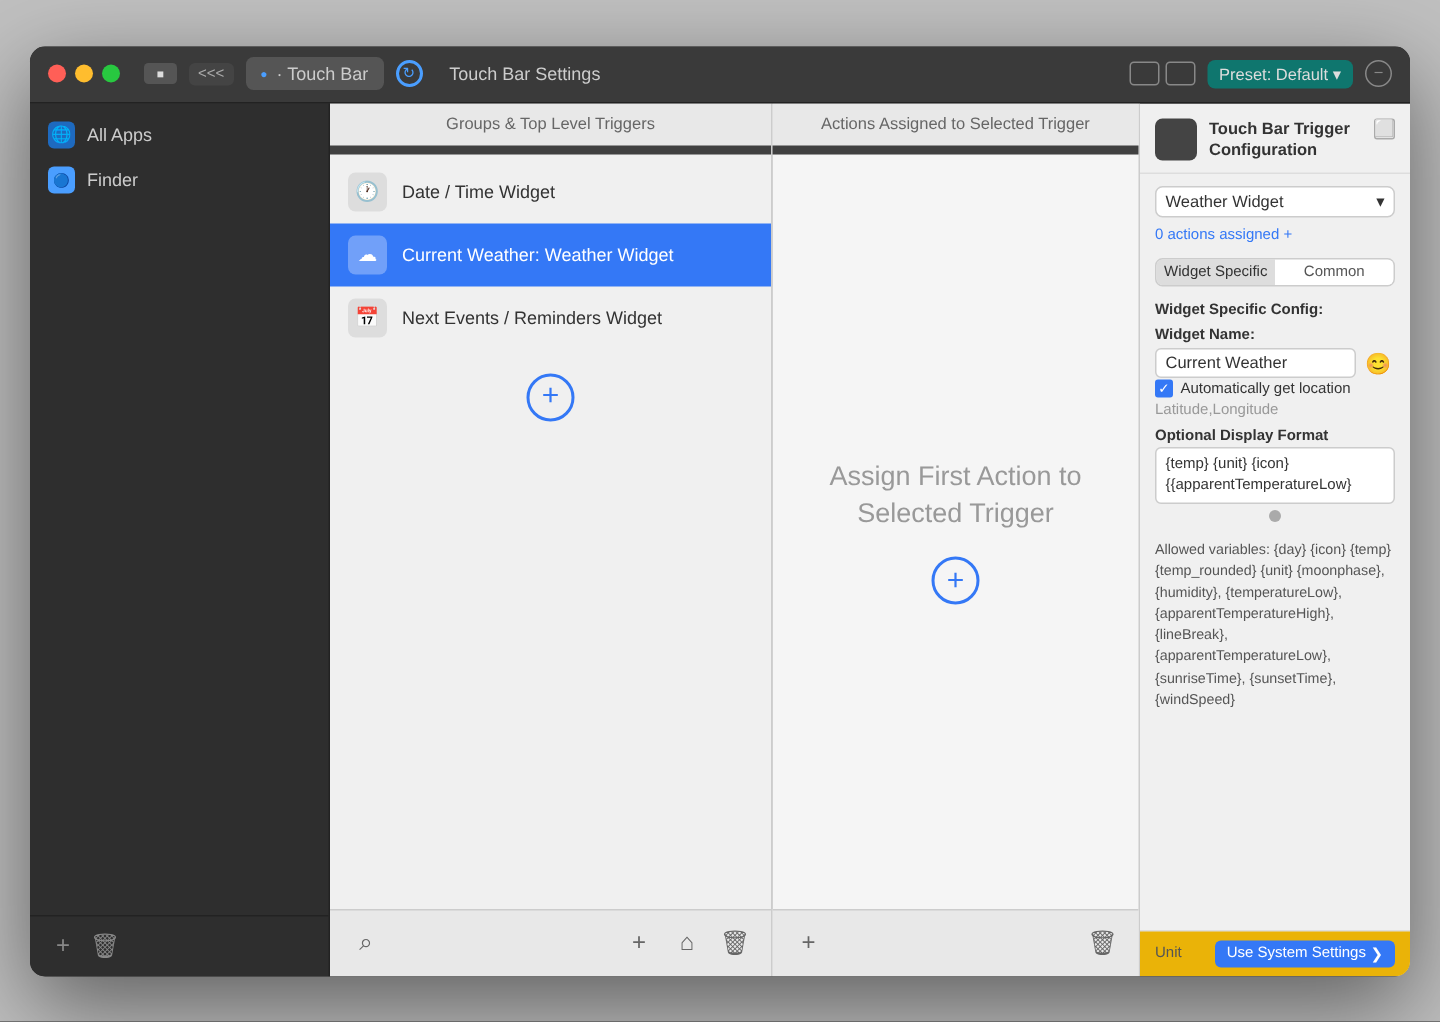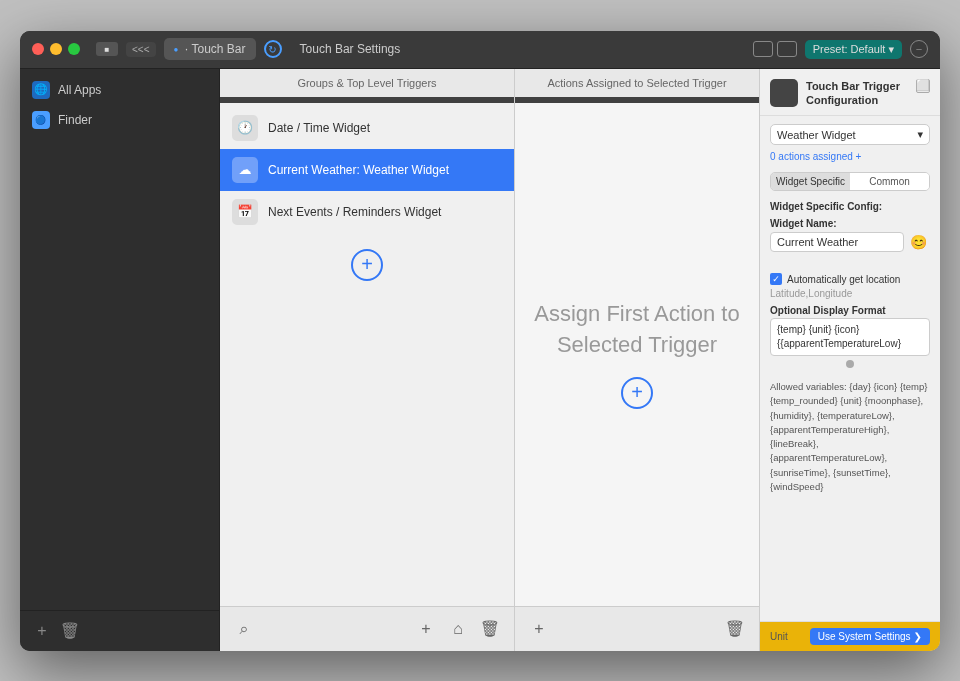--- a/index.html
+++ b/index.html
@@ -282,21 +282,21 @@
     }
     .actions-content {
       flex: 1;
       display: flex;
       flex-direction: column;
       align-items: center;
       justify-content: center;
       gap: 16px;
     }
     .assign-text {
-      font-size: 22px;
+      font-size: 18px;
       color: #999;
       text-align: center;
       line-height: 1.4;
     }
     .actions-footer {
       display: flex;
       gap: 8px;
       padding: 10px 12px;
       border-top: 1px solid #ccc;
       background: #e8e8e8;
@@ -451,21 +451,21 @@
       display: flex;
       align-items: center;
       justify-content: center;
       font-size: 14px;
       cursor: pointer;
     }
     .auto-location-row {
       display: flex;
       align-items: center;
       gap: 5px;
-      margin-top: 20px;
+      margin-top: 0;
     }
     .lat-lon-label {
       font-size: 10px;
       color: #999;
       margin-top: 3px;
     }
     .optional-label {
       font-weight: 700;
       font-size: 10px;
       color: #333;

